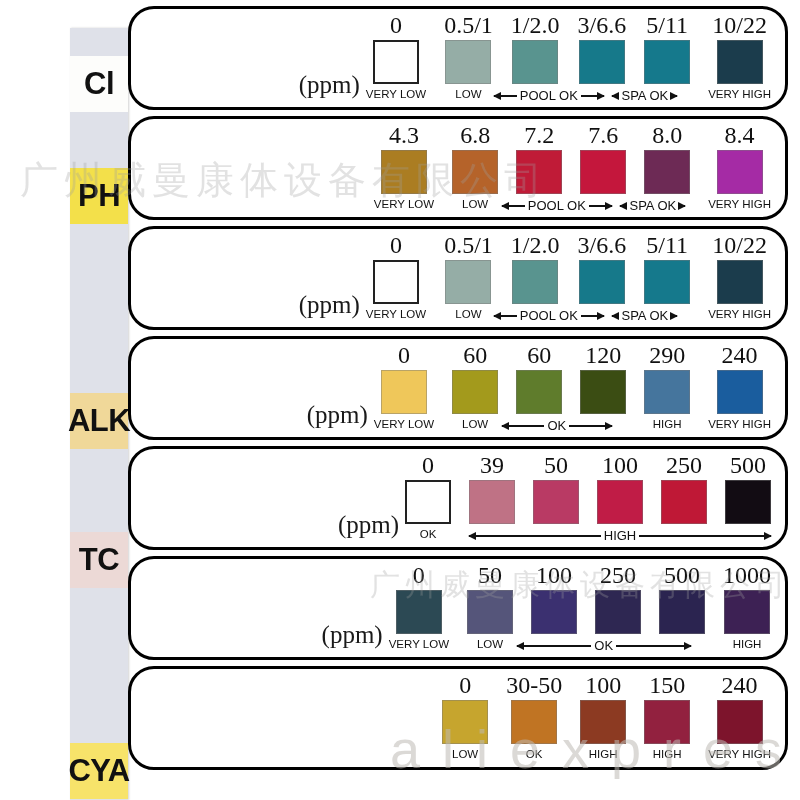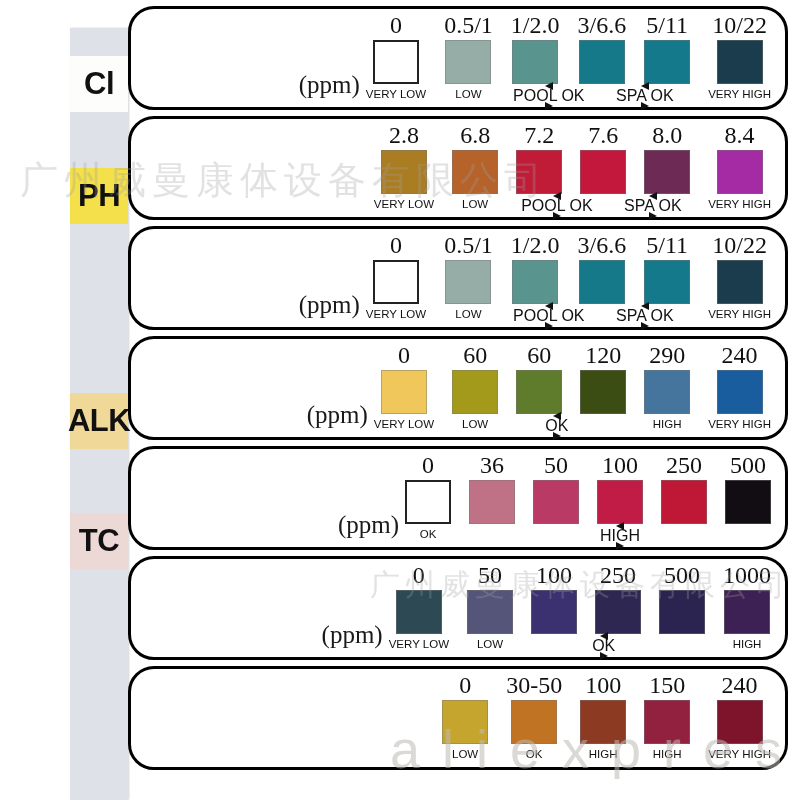--- a/index.html
+++ b/index.html
@@ -131,25 +131,24 @@
   
   .span-caption {
     position: absolute;
     bottom: 0;
     height: 14px;
     line-height: 14px;
     display: flex;
     align-items: center;
     justify-content: center;
     gap: 3px;
-    font-size: 16px;
+    font-size: 13px;
     font-weight: 500;
     color: #111;
     white-space: nowrap;
-    flex-direction: column;
   }
   .arrow-line {
     flex: 1 1 auto;
     height: 1.5px;
     background: #111;
     position: relative;
     min-width: 6px;
   }
   .arrow-line.left::before {
     content: "";
@@ -182,22 +181,25 @@
 <div id="test-strip" style="background: rgb(223, 225, 233);">
     <div class="strip-pad" style="top: 28px; background: rgb(253, 253, 251);">
       <span>Cl</span>
     </div>
     <div class="strip-pad" style="top: 140px; background: rgb(243, 224, 74);">
       <span>PH</span>
     </div>
     <div class="strip-pad" style="top: 365px; background: rgb(240, 216, 153);">
       <span>ALK</span>
     </div>
-    <div class="strip-pad" style="top: 485px; background: rgb(236, 217, 214);">
+    <div class="strip-pad" style="top: 504px; background: rgb(236, 217, 214);">
       <span>TC</span>
+    </div>
+    <div class="strip-pad" style="top: 715px; background: rgb(247, 227, 106);">
+      <span>CYA</span>
     </div>
   </div>
 
 <div id="rows">
     <div class="row-card">
       <div class="ppm-spacer"></div>
       <div class="ppm-label">(ppm)</div>
       <div class="swatch-group" style="gap: 18px; position: relative;">
         <div class="swatch-cell">
           <div class="sw-value">0</div>
@@ -238,21 +240,21 @@
           <span class="arrow-line left"></span>
           <span>SPA OK</span>
           <span class="arrow-line right"></span>
         </div>
       </div>
     </div>
     <div class="row-card">
       <div class="ppm-spacer"></div>
       <div class="swatch-group" style="gap: 18px; position: relative;">
         <div class="swatch-cell">
-          <div class="sw-value">2.8</div>
+          <div class="sw-value">4.3</div>
           <div class="sw-chip" style="background: rgb(171, 125, 34);"></div>
           <div class="sw-caption">VERY LOW</div>
         </div>
         <div class="swatch-cell">
           <div class="sw-value">6.8</div>
           <div class="sw-chip" style="background: rgb(181, 99, 42);"></div>
           <div class="sw-caption">LOW</div>
         </div>
         <div class="swatch-cell">
           <div class="sw-value">7.2</div>
@@ -376,21 +378,21 @@
     <div class="row-card">
       <div class="ppm-spacer"></div>
       <div class="ppm-label">(ppm)</div>
       <div class="swatch-group" style="gap: 18px; position: relative;">
         <div class="swatch-cell">
           <div class="sw-value">0</div>
           <div class="sw-chip empty"></div>
           <div class="sw-caption">OK</div>
         </div>
         <div class="swatch-cell">
-          <div class="sw-value">36</div>
+          <div class="sw-value">39</div>
           <div class="sw-chip" style="background: rgb(191, 114, 133);"></div>
           <div class="sw-caption blank"></div>
         </div>
         <div class="swatch-cell">
           <div class="sw-value">50</div>
           <div class="sw-chip" style="background: rgb(185, 58, 100);"></div>
           <div class="sw-caption blank"></div>
         </div>
         <div class="swatch-cell">
           <div class="sw-value">100</div>

